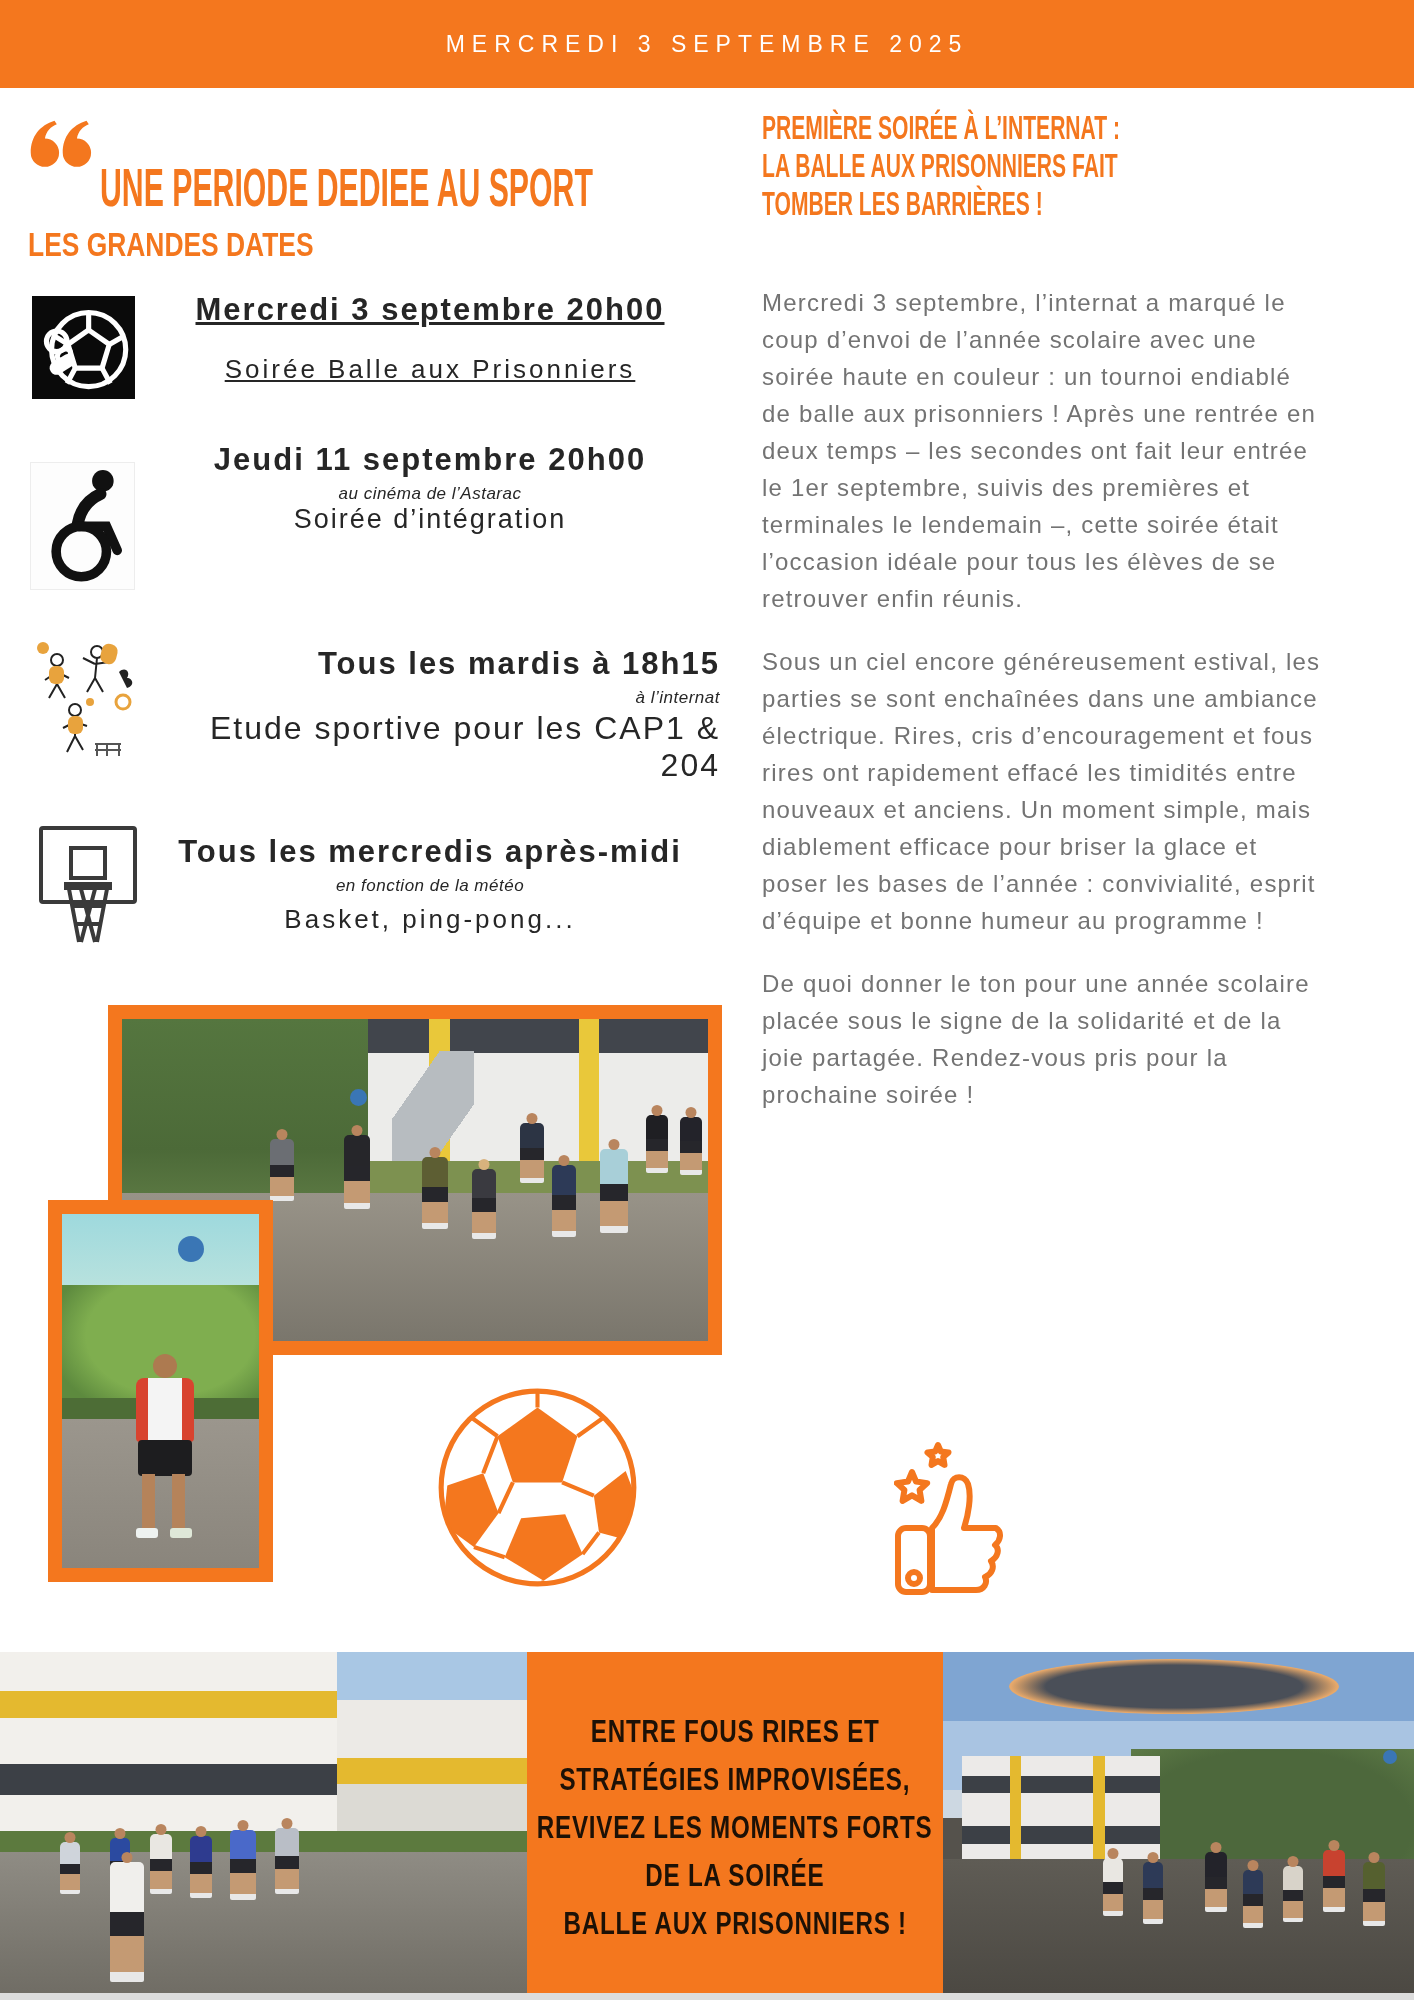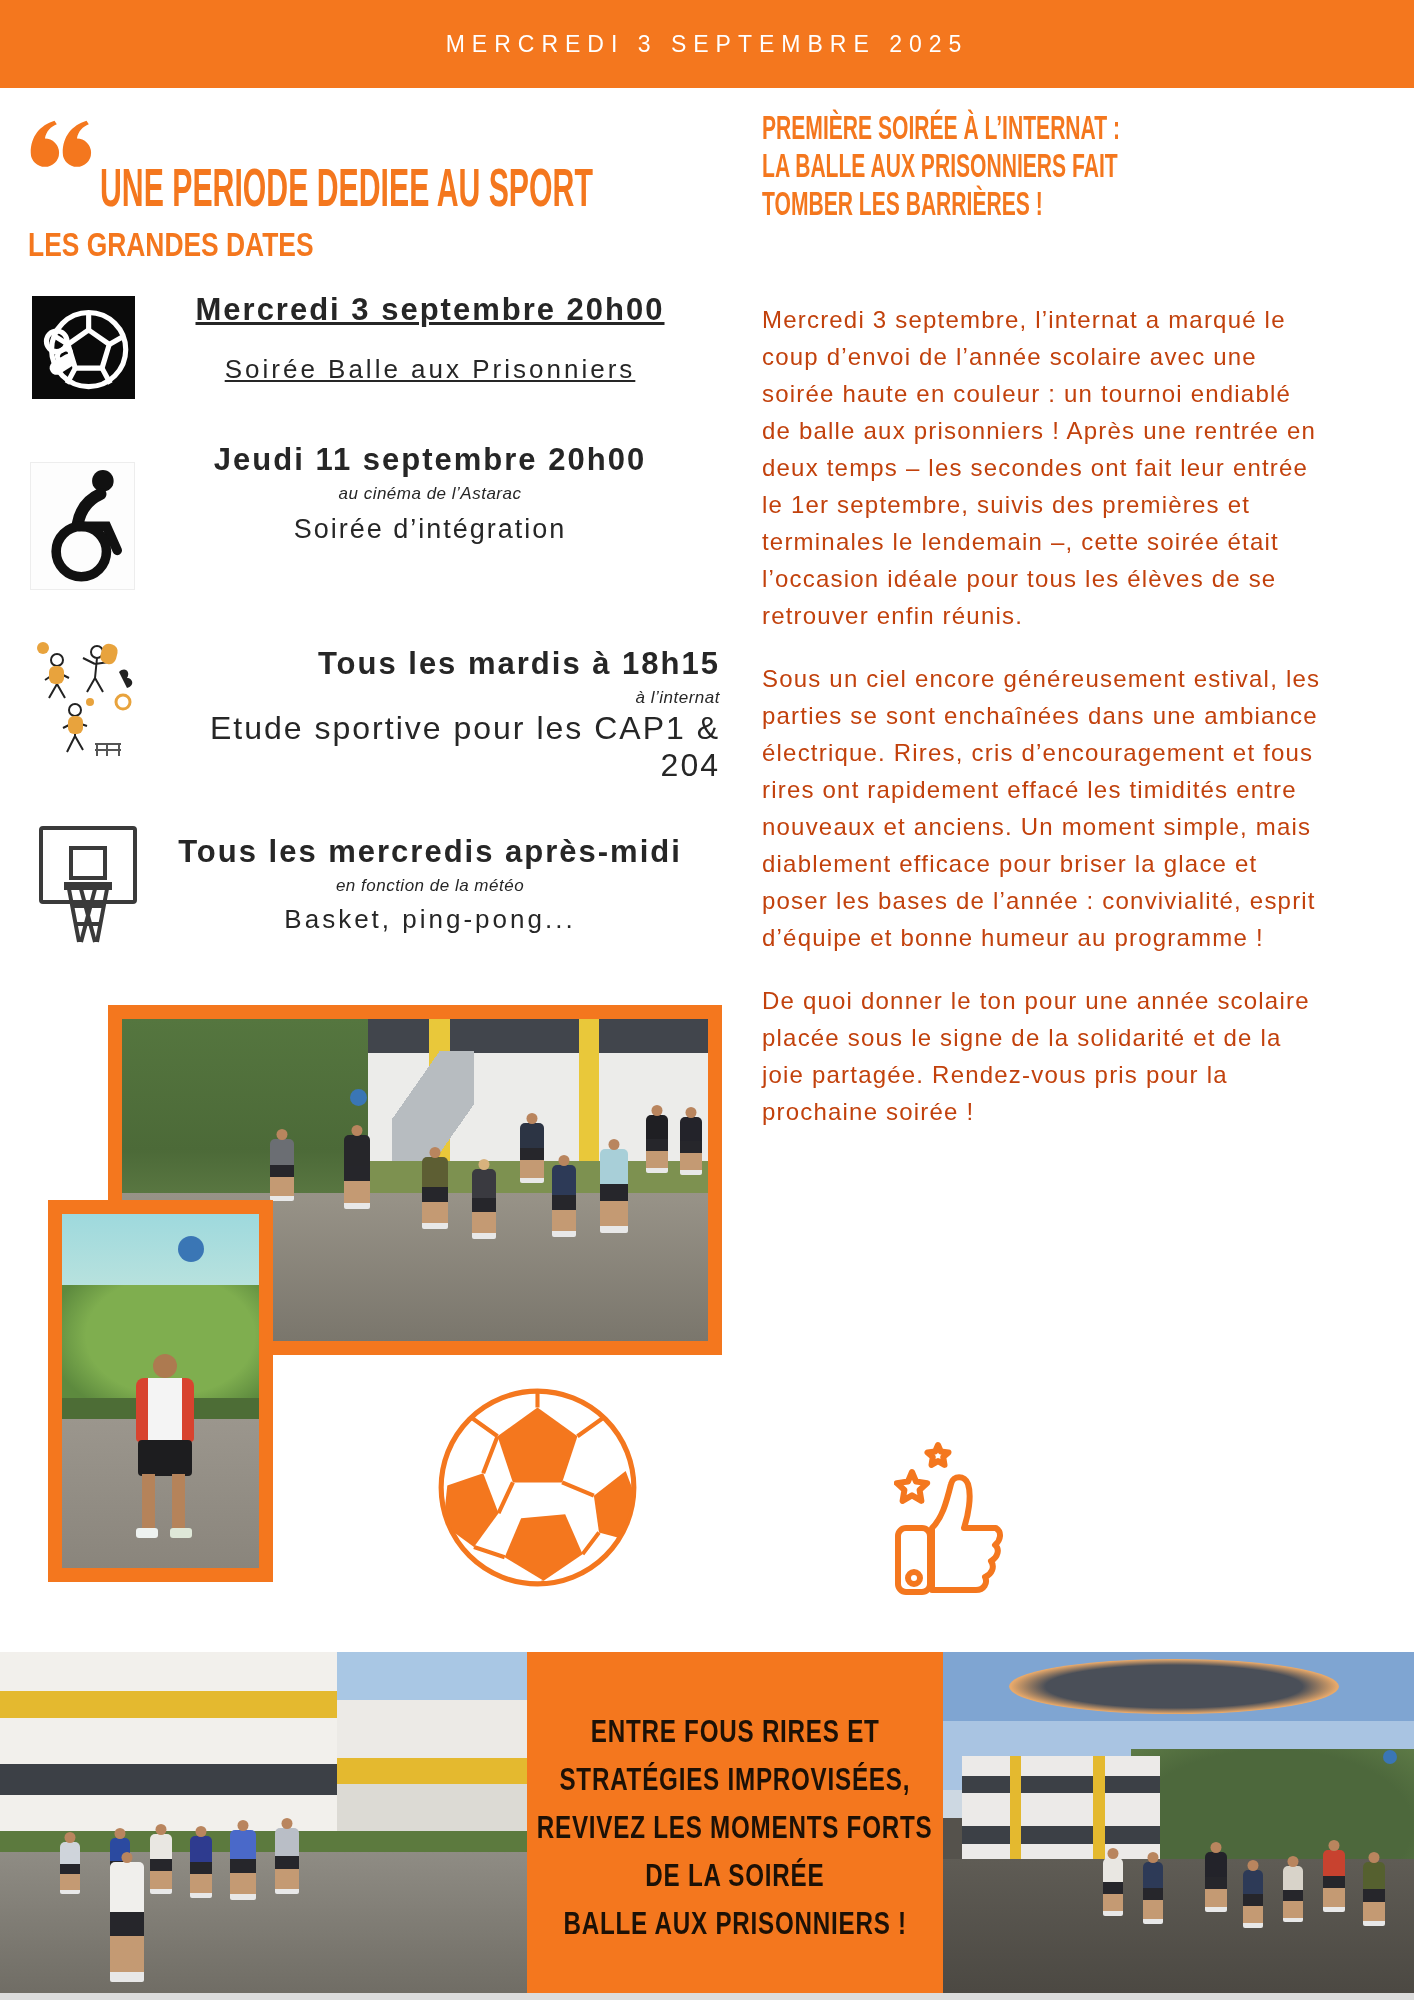--- a/index.html
+++ b/index.html
@@ -24,21 +24,21 @@
   .event-icon{position:absolute;}
   .event-text{position:absolute;left:140px;width:580px;text-align:center;color:#262626;}
   .event-title{font-size:31px;font-weight:bold;letter-spacing:2px;}
   .event-note{font-size:17px;font-style:italic;letter-spacing:0.5px;margin-top:6px;}
   .event-desc{font-size:26px;letter-spacing:3px;margin-top:8px;}
   
   .article-title{position:absolute;left:762px;top:108px;color:#F4771E;font-weight:bold;
                  font-size:34px;line-height:38px;}
   .article-title .cond{transform:scaleX(0.62);}
   .article-body{position:absolute;left:762px;top:284px;width:560px;}
-  .article-body p{margin:17px 0 26px 0;font-size:24px;line-height:37px;letter-spacing:1.2px;color:#c2410c;}
+  .article-body p{margin:0 0 26px 0;font-size:24px;line-height:37px;letter-spacing:1.2px;color:#737373;}
   
   .photo{position:absolute;border:14px solid #F4771E;box-sizing:border-box;overflow:hidden;background:#9a968e;}
   .photo-large{left:108px;top:1005px;width:614px;height:350px;z-index:1;}
   .photo-small{left:48px;top:1200px;width:225px;height:382px;z-index:2;}
   .band{position:absolute;}
   
   .fig{position:absolute;border-radius:5px 5px 2px 2px;
        background:linear-gradient(to bottom,var(--s,#333) 0 42%,#26262b 42% 62%,var(--k,#c49a73) 62% 92%,#e8e8e8 92%);}
   .fig::before{content:"";position:absolute;top:-10px;left:50%;transform:translateX(-50%);
                width:11px;height:11px;border-radius:50%;background:var(--hd,#b9855e);}
@@ -101,21 +101,21 @@
       <g stroke="#111111" fill="none" stroke-linecap="round">
         <path d="M58,25 C47,30 41,39 39,50" stroke-width="10"></path>
         <path d="M40,52 H63 L72,72" stroke-width="8"></path>
         <circle cx="42" cy="73" r="21" stroke-width="8"></circle>
       </g>
     </svg>
   </span>
   <div class="event-text" style="top:442px;">
     <div class="event-title">Jeudi 11 septembre 20h00</div>
     <div class="event-note">au cinéma de l’Astarac</div>
-    <div class="event-desc" style="font-size:27px;letter-spacing:2px;margin-top:10px;">Soirée d’intégration</div>
+    <div class="event-desc" style="font-size:27px;letter-spacing:2px;margin-top:0;">Soirée d’intégration</div>
   </div>
 
   <span class="event-icon" style="left:35px;top:632px;">
     <svg width="100" height="130" viewBox="0 0 100 130">
       <g stroke="#222" stroke-width="2" fill="none">
         <circle cx="22" cy="28" r="6"></circle>
           <path d="M22,34 L22,52 M22,40 L10,48 M22,40 L34,46 M22,52 L14,66 M22,52 L30,66"></path>
         <circle cx="62" cy="20" r="6"></circle>
           <path d="M62,26 L60,46 M60,32 L48,26 M60,32 L74,30 M60,46 L52,60 M60,46 L68,60"></path>
         <circle cx="40" cy="78" r="6"></circle>

